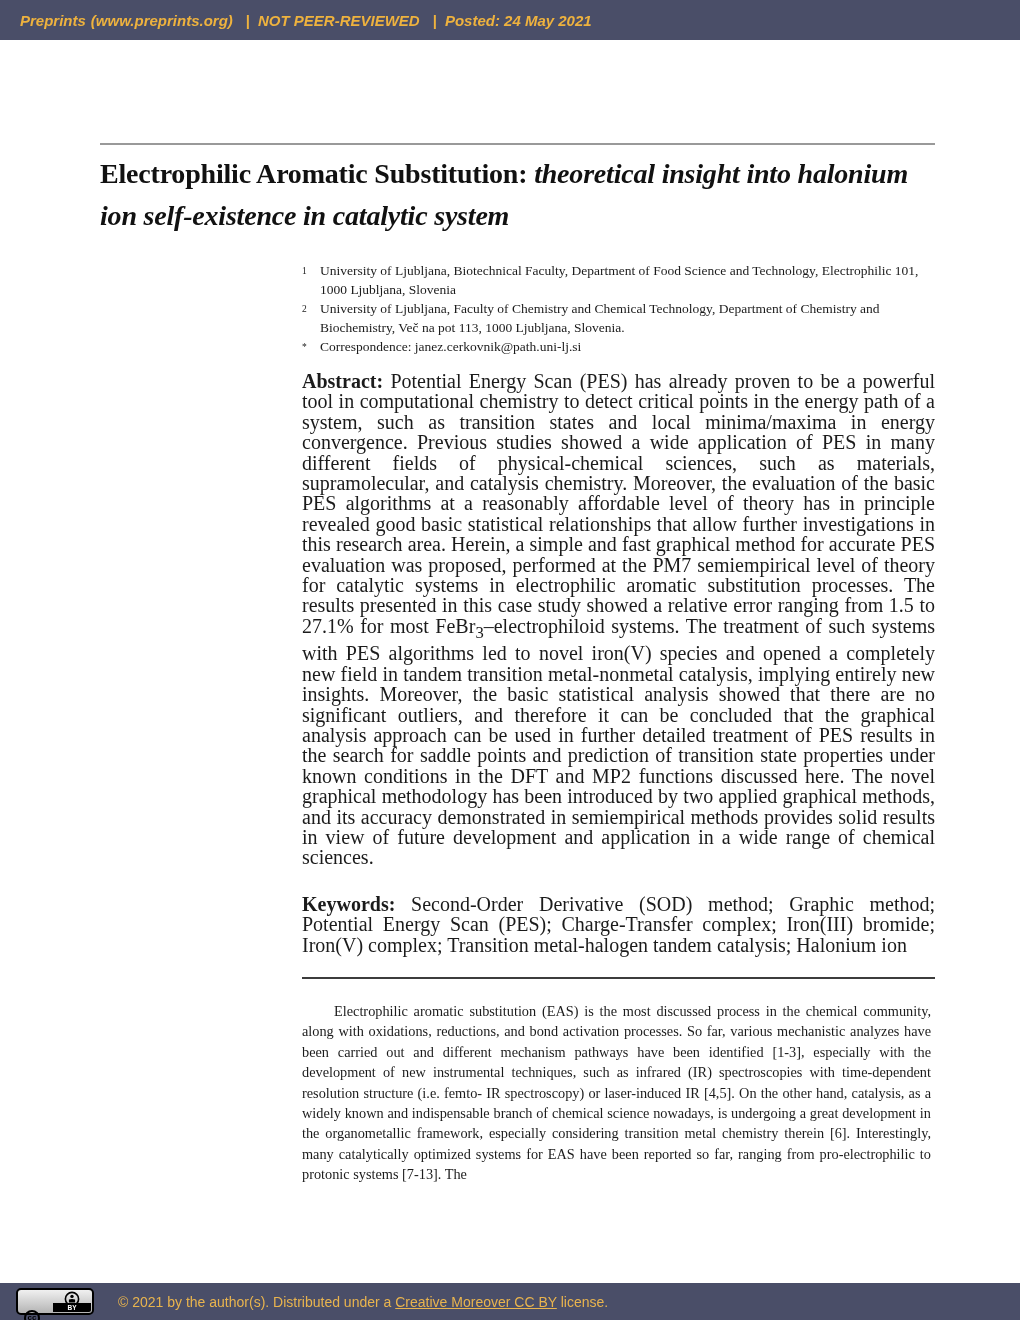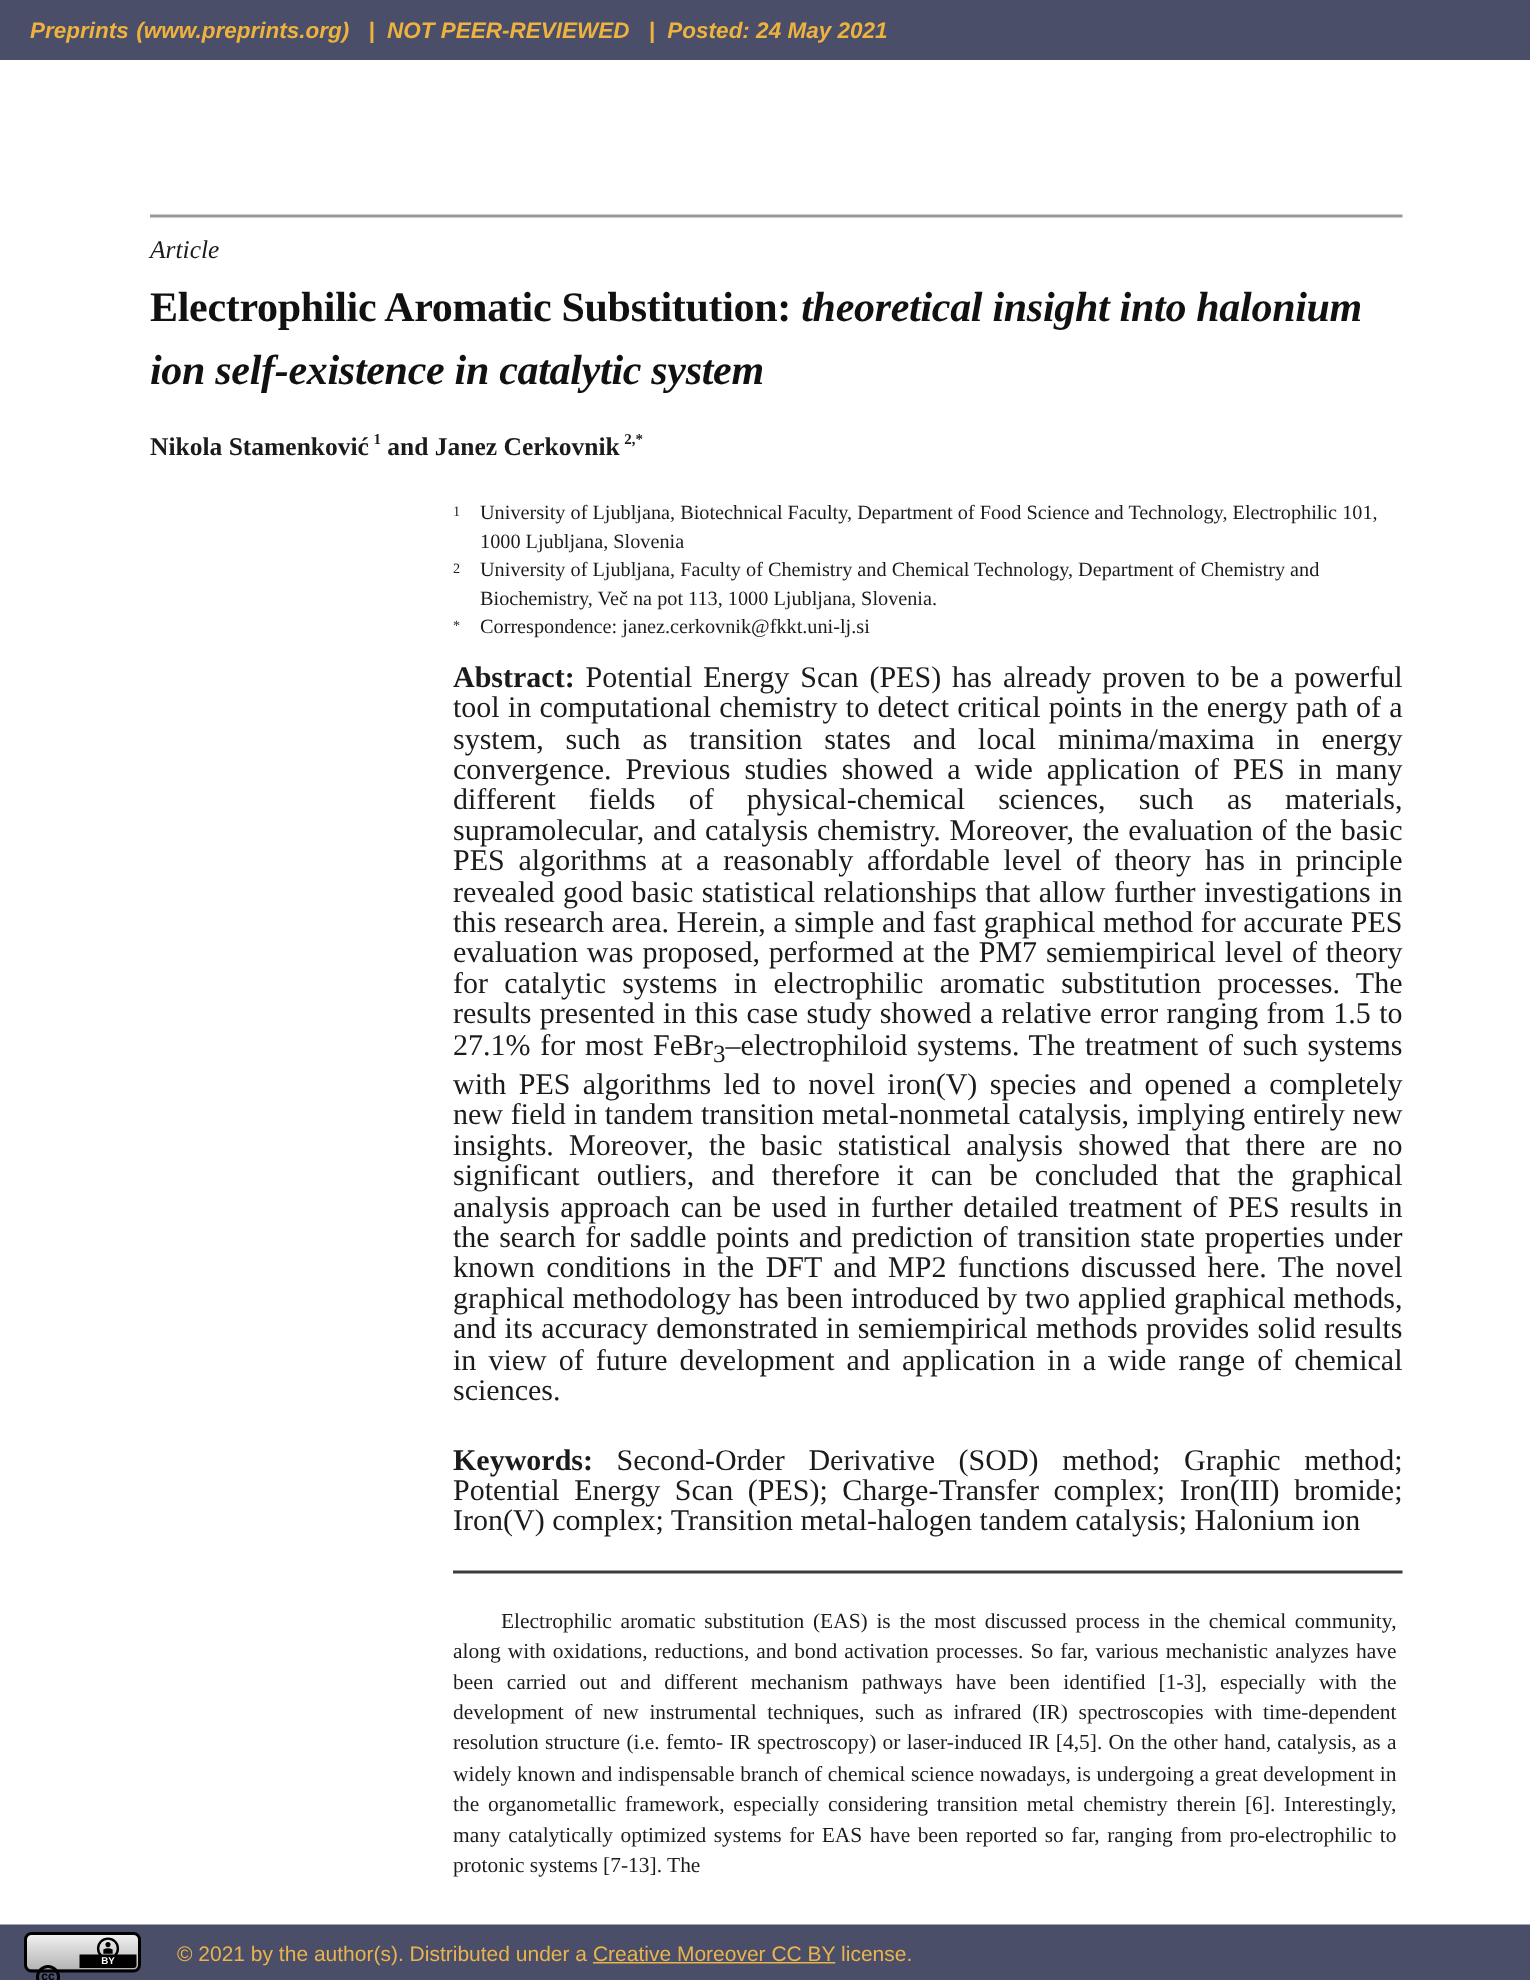--- a/index.html
+++ b/index.html
@@ -134,40 +134,38 @@
   <span class="sep">|</span>
   <span class="piece">NOT PEER-REVIEWED</span>
   <span class="sep">|</span>
   <span class="piece">Posted: 24 May 2021</span>
 </div>
 
 <div class="content">
 
   <hr class="top-rule">
 
-  <div class="article-label">Article</div>
 
   <h1 class="title"><span>Electrophilic Aromatic Substitution:</span> <span class="t-italic">theoretical insight into halonium ion self-existence in catalytic system</span></h1>
 
-  <div class="authors"><span>Nikola Stamenković</span><sup>1</sup> <span>and</span> <span>Janez Cerkovnik</span><sup>2,*</sup></div>
 
   <div class="right-col">
 
     <div class="affiliations">
       <div class="aff-row">
         <span class="aff-marker">1</span>
         <span class="aff-text">University of Ljubljana, Biotechnical Faculty, Department of Food Science and Technology, Electrophilic 101, 1000 Ljubljana, Slovenia</span>
       </div>
       <div class="aff-row">
         <span class="aff-marker">2</span>
         <span class="aff-text">University of Ljubljana, Faculty of Chemistry and Chemical Technology, Department of Chemistry and Biochemistry, Več na pot 113, 1000 Ljubljana, Slovenia.</span>
       </div>
       <div class="aff-row">
         <span class="aff-marker">*</span>
-        <span class="aff-text">Correspondence: janez.cerkovnik@fkkt.uni-lj.si</span>
+        <span class="aff-text">Correspondence: janez.cerkovnik@path.uni-lj.si</span>
       </div>
     </div>
 
     <p class="abstract"><span class="lbl">Abstract:</span> <span>Potential Energy Scan (PES) has already proven to be a powerful tool in computational chemistry to detect critical points in the energy path of a system, such as transition states and local minima/maxima in energy convergence. Previous studies showed a wide application of PES in many different fields of physical-chemical sciences, such as materials, supramolecular, and catalysis chemistry. Moreover, the evaluation of the basic PES algorithms at a reasonably affordable level of theory has in principle revealed good basic statistical relationships that allow further investigations in this research area. Herein, a simple and fast graphical method for accurate PES evaluation was proposed, performed at the PM7 semiempirical level of theory for catalytic systems in electrophilic aromatic substitution processes. The results presented in this case study showed a relative error ranging from 1.5 to 27.1% for most FeBr</span><sub>3</sub><span>–electrophiloid systems. The treatment of such systems with PES algorithms led to novel iron(V) species and opened a completely new field in tandem transition metal-nonmetal catalysis, implying entirely new insights. Moreover, the basic statistical analysis showed that there are no significant outliers, and therefore it can be concluded that the graphical analysis approach can be used in further detailed treatment of PES results in the search for saddle points and prediction of transition state properties under known conditions in the DFT and MP2 functions discussed here. The novel graphical methodology has been introduced by two applied graphical methods, and its accuracy demonstrated in semiempirical methods provides solid results in view of future development and application in a wide range of chemical sciences.</span></p>
 
     <p class="keywords"><span class="lbl">Keywords:</span> <span>Second-Order Derivative (SOD) method; Graphic method; Potential Energy Scan (PES); Charge-Transfer complex; Iron(III) bromide; Iron(V) complex; Transition metal-halogen tandem catalysis; Halonium ion</span></p>
 
     <hr class="kw-rule">
 
 

